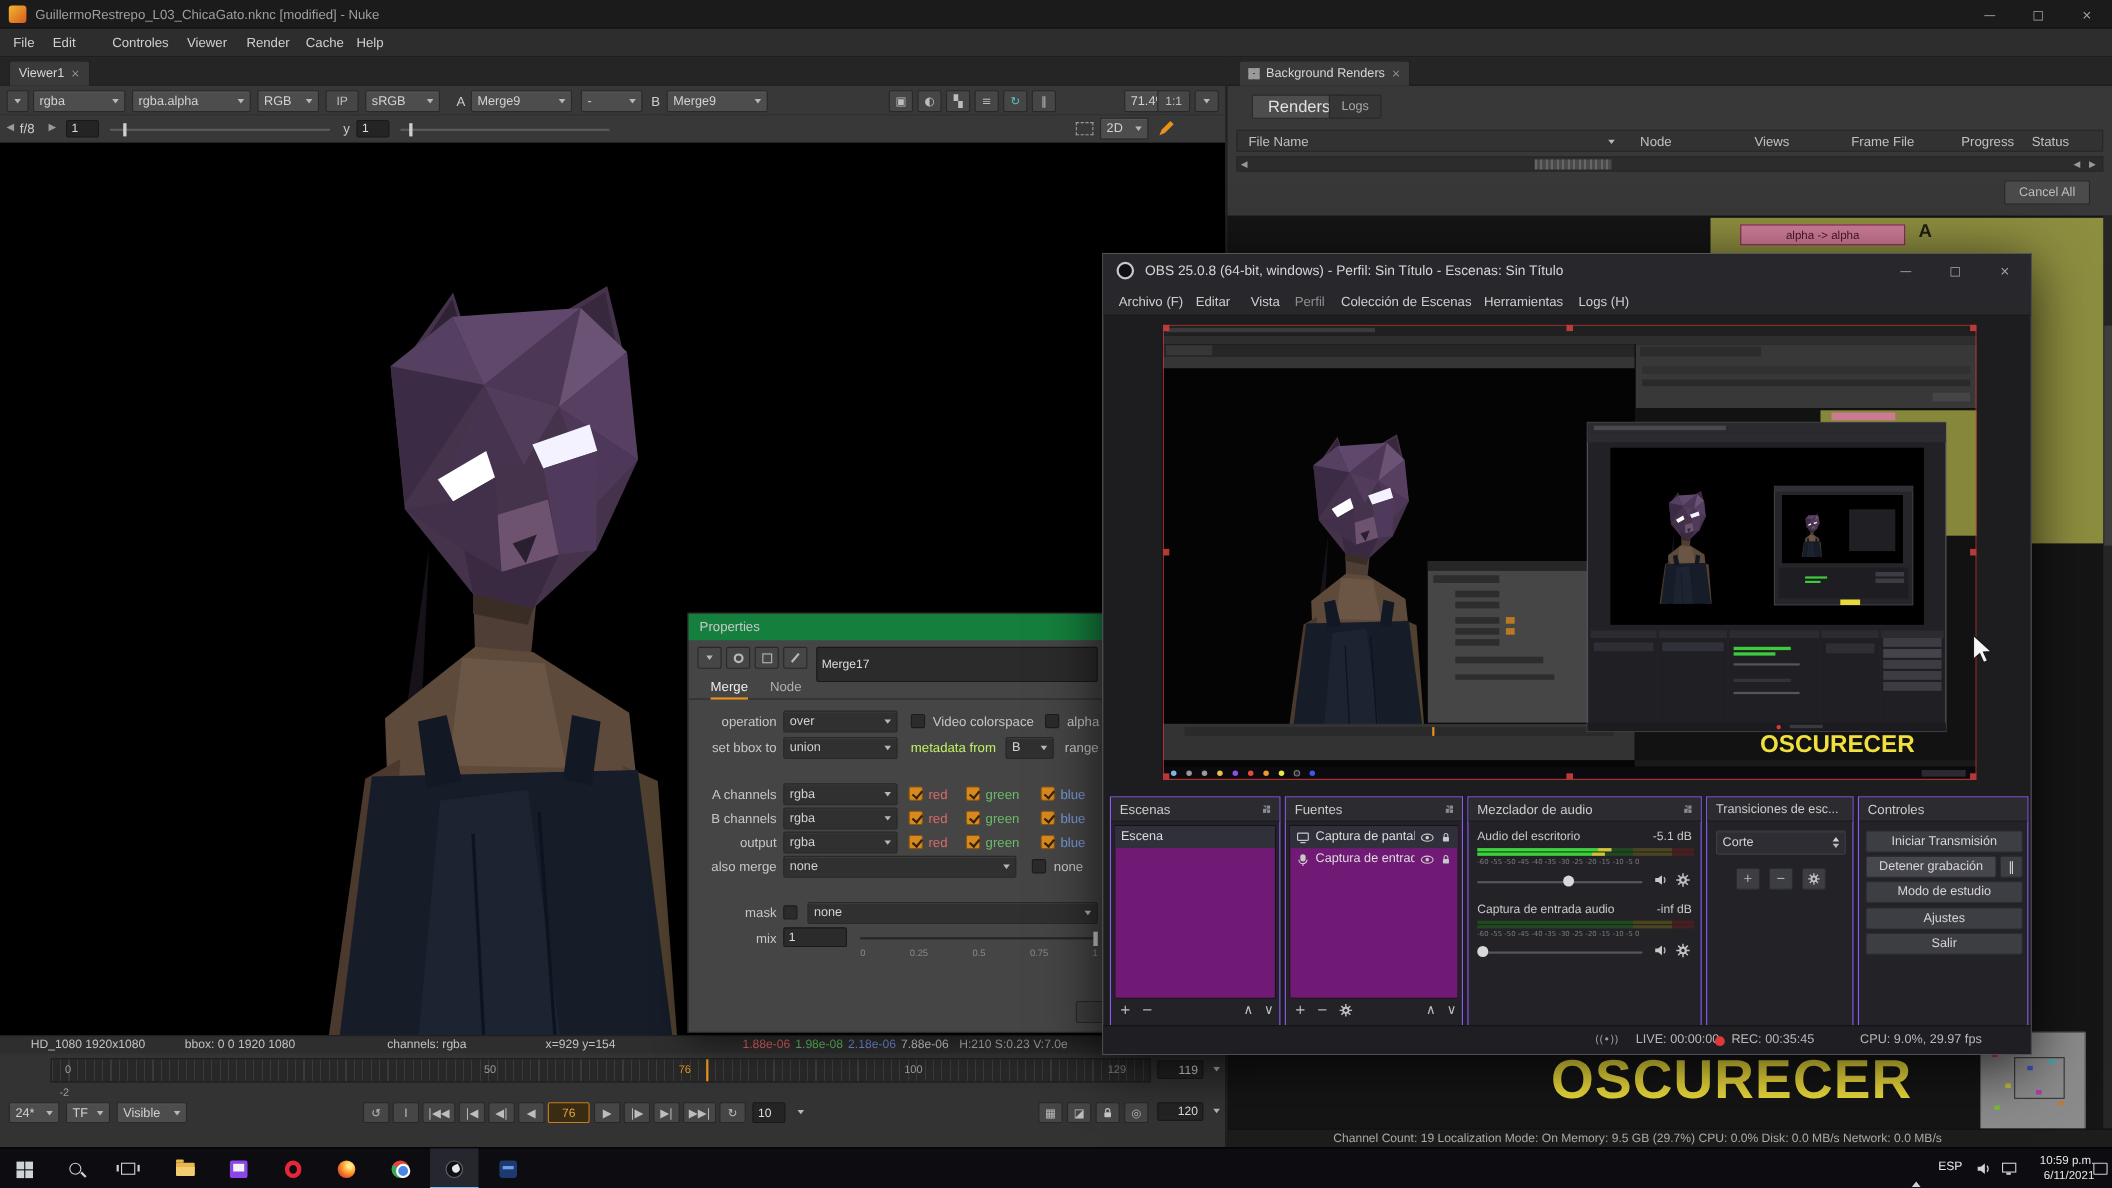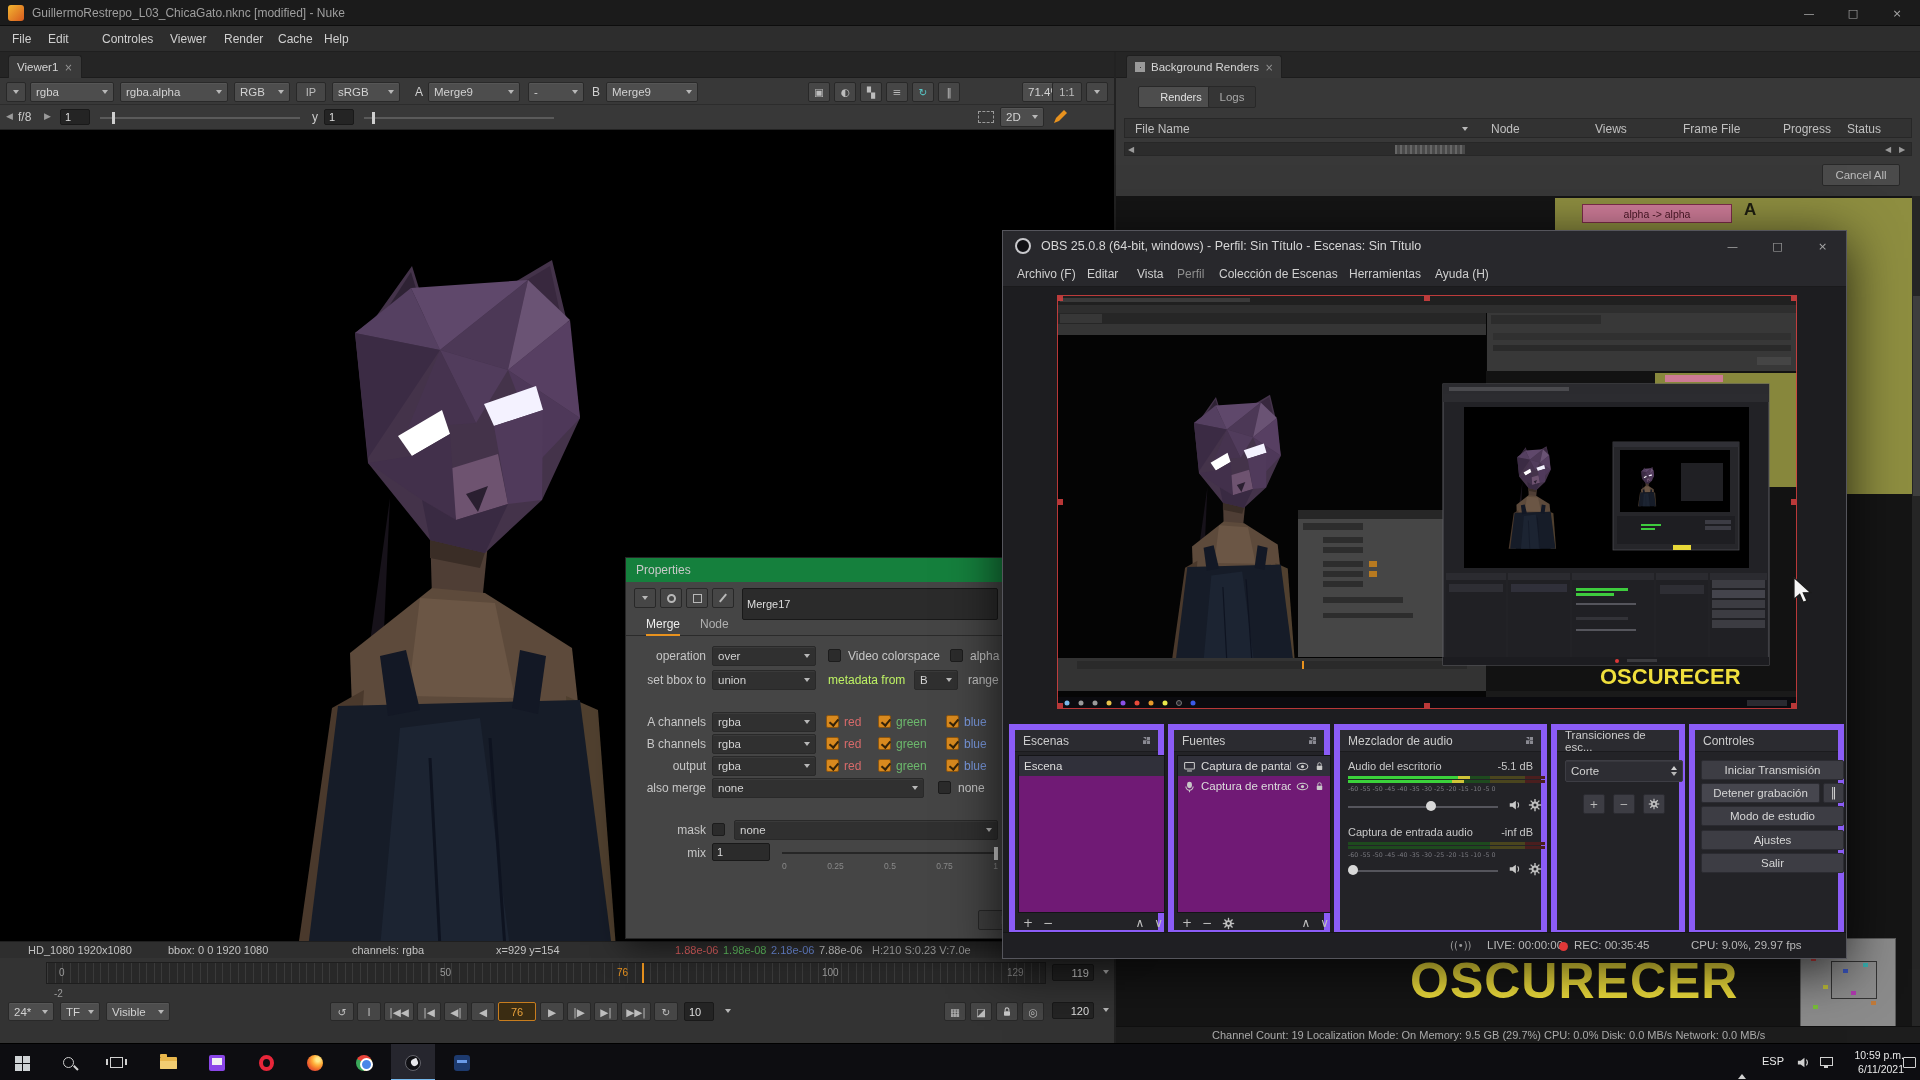--- a/index.html
+++ b/index.html
@@ -25,21 +25,21 @@
   .n-menu{position:absolute;left:0;top:26px;width:1920px;height:26px;background:#2d2d2d;border-bottom:1px solid #1f1f1f}
   .winbtn{position:absolute;top:0;width:38px;height:26px;display:flex;align-items:center;justify-content:center;color:#a8a8a8;font-size:11px}
   .tabstrip{position:absolute;background:#252525;border-bottom:1px solid #1c1c1c}
   .tab{position:absolute;background:#3a3a3a;border:1px solid #1f1f1f;border-bottom:none;border-radius:3px 3px 0 0;display:flex;align-items:center;gap:6px;padding:0 8px;font-size:11.5px;color:#d6d6d6}
   .ruler{position:absolute;background-color:#282828;background-image:repeating-linear-gradient(90deg,#3a3a3a 0 1px,transparent 1px 7.63px);border:1px solid #1e1e1e}
   .slider-track{position:absolute;height:2px;background:#5a5a5a}
   .slider-handle{position:absolute;width:3px;height:12px;background:#cfcfcf}
   
   .obs-win{position:absolute;left:1002px;top:230px;width:845px;height:729px;background:#1d1d20;border:1px solid #55555c;box-shadow:0 10px 50px rgba(0,0,0,.75);z-index:30}
   .obtn{position:absolute;background:#3d3d44;border:1px solid #2b2b31;border-radius:2px;color:#d6d6d6;font-size:11.5px;display:flex;align-items:center;justify-content:center;white-space:nowrap;overflow:hidden}
-  .dock{position:absolute;top:493px;height:212px;background:#232327;border:6px solid #8b5cf6}
+  .dock{position:absolute;top:493px;height:212px;background:#232327;border:1px solid #8b5cf6}
   .dock-h{height:22px;background:#2b2b30;display:flex;align-items:center;padding:0 8px;font-size:12px;color:#cccccc;border-bottom:1px solid #1b1b1e}
   .grid-ic{margin-left:auto;width:7px;height:7px;background:#8a8a92;box-shadow:0 0 0 0 transparent;clip-path:polygon(0 0,45% 0,45% 45%,0 45%, 0 100%,45% 100%,45% 55%,0 55%, 55% 55%,100% 55%,100% 100%,55% 100%, 55% 0,100% 0,100% 45%,55% 45%)}
   .dock-list{position:absolute;background:#701a75;border:1px solid #141417}
   .drow{position:relative;height:20px;display:flex;align-items:center;gap:5px;padding:0 5px;font-size:11.5px;color:#dcdcdc;white-space:nowrap;overflow:hidden}
   .drow.sel{background:#30303a}
   .dock-tools{position:absolute;display:flex;align-items:center;gap:10px;font-size:12px;color:#c0c0c0}
   .tbtn{cursor:default}
   .meter-dim{position:absolute;height:3px;background:linear-gradient(90deg,#1e4a1e 0 72%,#4a451e 72% 90%,#4a1e1e 90% 100%)}
   .meter-lit{position:absolute;height:3px;background:linear-gradient(90deg,#3bd23b 0 90%,#cfc437 90% 100%)}
   .scale-lbl{position:absolute;font-size:6.3px;color:#7a7a80;letter-spacing:0;white-space:nowrap;overflow:hidden;font-family:"DejaVu Sans",sans-serif}
@@ -323,21 +323,21 @@
   </div>
 
   <div class="abs" style="left:1114px;top:52px;width:806px;height:144px;background:#383838;border-left:2px solid #222">
     <div class="tabstrip abs" style="left:0;top:0;width:806px;height:26px">
       <div class="tab" style="left:10px;top:3px;height:23px">
         <span class="abs" style="position:static;width:10px;height:10px;background:linear-gradient(#9a9a9a 45%,transparent 45%,transparent 55%,#9a9a9a 55%) ,linear-gradient(90deg,#9a9a9a 45%,transparent 45%,transparent 55%,#9a9a9a 55%)"></span>
         <span>Background Renders</span>
         <span class="g" style="color:#949494;font-size:10px">×</span>
       </div>
     </div>
-    <div class="ibtn" style="left:22px;top:34px;width:86px;height:22px;background:#4d4d4d;font-size:11px;color:#e0e0e0">
+    <div class="ibtn" style="left:22px;top:34px;width:86px;height:22px;background:#4d4d4d;font-size:15px;color:#e0e0e0">
         <span>Renders</span>
       </div>
     <div class="ibtn" style="left:92px;top:34px;width:48px;height:22px;background:#353535;color:#a8a8a8;font-size:11.5px">
         <span>Logs</span>
       </div>
     <div class="abs" style="left:8px;top:66px;width:788px;height:20px;background:#323232;border:1px solid #272727">
       <span class="lbl" style="left:10px;top:3px;color:#c0c0c0">File Name</span>
       <i class="caret abs" style="left:332px;top:8px"></i>
       <span class="lbl" style="left:366px;top:3px;color:#c0c0c0">Node</span>
       <span class="lbl" style="left:470px;top:3px;color:#c0c0c0">Views</span>
@@ -479,21 +479,21 @@
       <div class="winbtn g" style="left:752px;top:2px;width:45px">□</div>
       <div class="winbtn g" style="left:797px;top:2px;width:45px">×</div>
     </div>
     <div class="abs" style="left:0;top:30px;width:843px;height:26px;background:#28282c;border-bottom:1px solid #1a1a1c">
       <span class="lbl" style="left:14px;top:6px;font-size:12px;color:#cfcfcf">Archivo (F)</span>
       <span class="lbl" style="left:84px;top:6px;font-size:12px;color:#cfcfcf">Editar</span>
       <span class="lbl" style="left:134px;top:6px;font-size:12px;color:#cfcfcf">Vista</span>
       <span class="lbl" style="left:174px;top:6px;font-size:12px;color:#8f8f8f">Perfil</span>
       <span class="lbl" style="left:216px;top:6px;font-size:12px;color:#cfcfcf">Colección de Escenas</span>
       <span class="lbl" style="left:346px;top:6px;font-size:12px;color:#cfcfcf">Herramientas</span>
-      <span class="lbl" style="left:432px;top:6px;font-size:12px;color:#cfcfcf">Ayuda (H)</span>
+      <span class="lbl" style="left:432px;top:6px;font-size:12px;color:#cfcfcf">Logs (H)</span>
     </div>
 
     <div class="abs" style="left:54px;top:64px;width:740px;height:414px;background:#000">
       <svg width="740" height="414" viewBox="0 0 740 414">
         <rect width="740" height="414" fill="#060606"></rect>
         <g>
           <rect width="740" height="10" fill="#202020"></rect>
           <rect x="3" y="3" width="190" height="4" fill="#3a3a3a"></rect>
           <rect y="10" width="740" height="8" fill="#2e2e2e"></rect>
           <rect y="18" width="429" height="11" fill="#262626"></rect>

